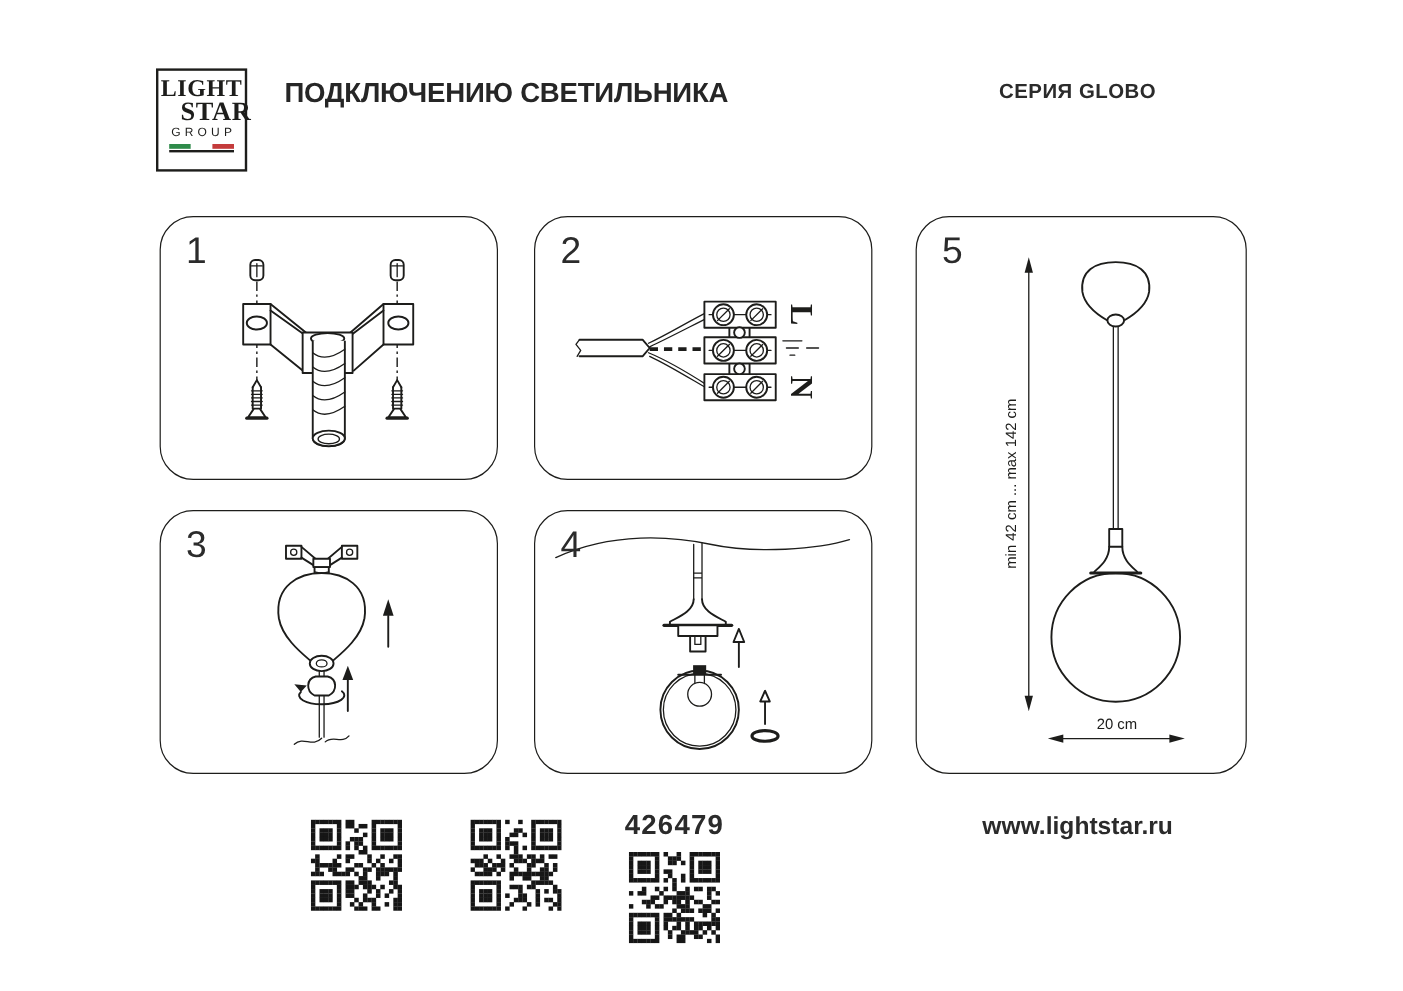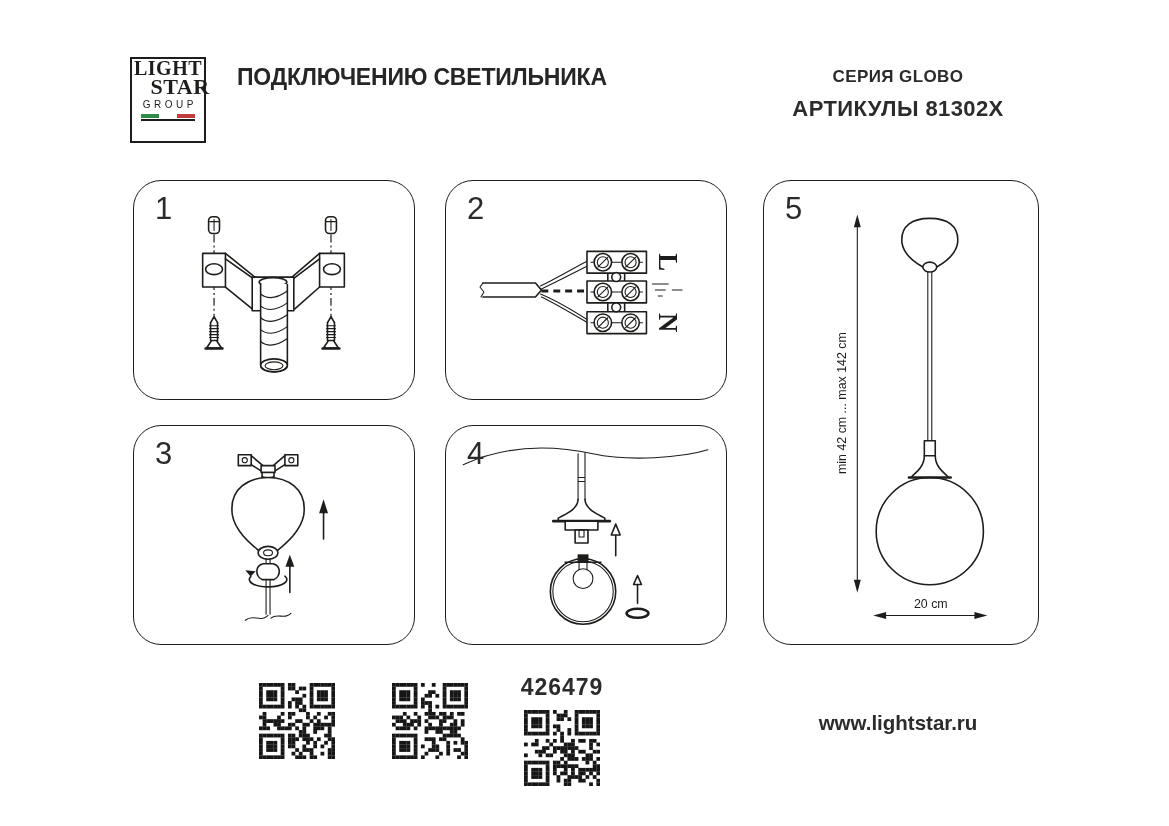--- a/index.html
+++ b/index.html
@@ -1,21 +1,21 @@
 <!DOCTYPE html>
 <html><head>
 <meta charset="utf-8">
 <style>
   html,body{margin:0;padding:0;background:#fff;}
   .page{position:relative;width:1169px;height:826px;background:#fff;overflow:hidden;
         font-family:"Liberation Sans",sans-serif;color:#1d1d1b;}
 
   
   .logo{position:absolute;left:130px;top:57px;width:76px;height:86px;border:2px solid #1d1d1b;
-        box-sizing:border-box;display:flex;flex-direction:column;align-items:center;}
+        box-sizing:border-box;display:flex;flex-direction:column;align-items:center;padding-top:6px;}
   .logo-light{font-family:"Liberation Serif",serif;font-weight:700;font-size:20px;line-height:18px;letter-spacing:.5px;}
   .logo-star{font-family:"Liberation Serif",serif;font-weight:700;font-size:22px;line-height:20px;letter-spacing:.5px;margin-left:24px;}
   .logo-group{font-size:10px;line-height:14px;letter-spacing:3.5px;text-indent:3.5px;margin-top:1px;}
   .flag{width:54px;height:4px;display:flex;margin-top:2px;}
   .flag div{flex:1;}
   .flag-underline{width:54px;height:2px;background:#1d1d1b;margin-top:1px;}
 
   .title{position:absolute;left:237px;top:64px;font-size:23px;font-weight:700;line-height:27px;
          color:#262626;letter-spacing:-.2px;}
   .hdr-right{position:absolute;left:758px;top:67px;width:280px;text-align:center;color:#2b2b2b;}
@@ -34,21 +34,21 @@
   .dd{fill:none;stroke:#1d1d1b;stroke-width:1.2;stroke-dasharray:8 3 2 3;}
   .fk{fill:#1d1d1b;stroke:none;}
   .dsh{fill:none;stroke:#1d1d1b;stroke-width:3.2;stroke-dasharray:7 5;}
   text.dim{font-family:"Liberation Sans",sans-serif;font-size:12.5px;fill:#1d1d1b;}
   text.term{font-family:"Liberation Serif",serif;font-size:27px;font-weight:700;fill:#1d1d1b;}
 
   
   .article{position:absolute;top:674px;width:150px;text-align:center;}
   .article .code{font-size:23px;font-weight:700;color:#2b2b2b;letter-spacing:1px;}
   .article svg{margin-top:9px;}
-  .website{position:absolute;left:758px;top:711px;width:280px;text-align:center;
+  .website{position:absolute;left:758px;top:677px;width:280px;text-align:center;
            font-size:20.5px;font-weight:700;color:#2b2b2b;}
 </style>
 </head>
 <body>
 
 <div class="page">
 
   <div class="logo">
     <div class="logo-light">LIGHT</div>
     <div class="logo-star">STAR</div>
@@ -60,21 +60,20 @@
     </div>
     <div class="flag-underline"></div>
   </div>
 
   <div class="title">
     <div>ПОДКЛЮЧЕНИЮ СВЕТИЛЬНИКА</div>
   </div>
 
   <div class="hdr-right">
     <div class="series">СЕРИЯ GLOBO</div>
-    <div class="articles-heading">АРТИКУЛЫ 81302X</div>
   </div>
 
   <div class="panel" style="left:133px;top:180px;width:282px;height:220px;">
     <div class="panel-number">1</div>
     <svg class="draw" viewBox="0 0 282 220">
 
       <path class="dd" d="M80.5 54 V137"></path>
       <path class="dd" d="M198.5 54 V137"></path>
 
       <g>

